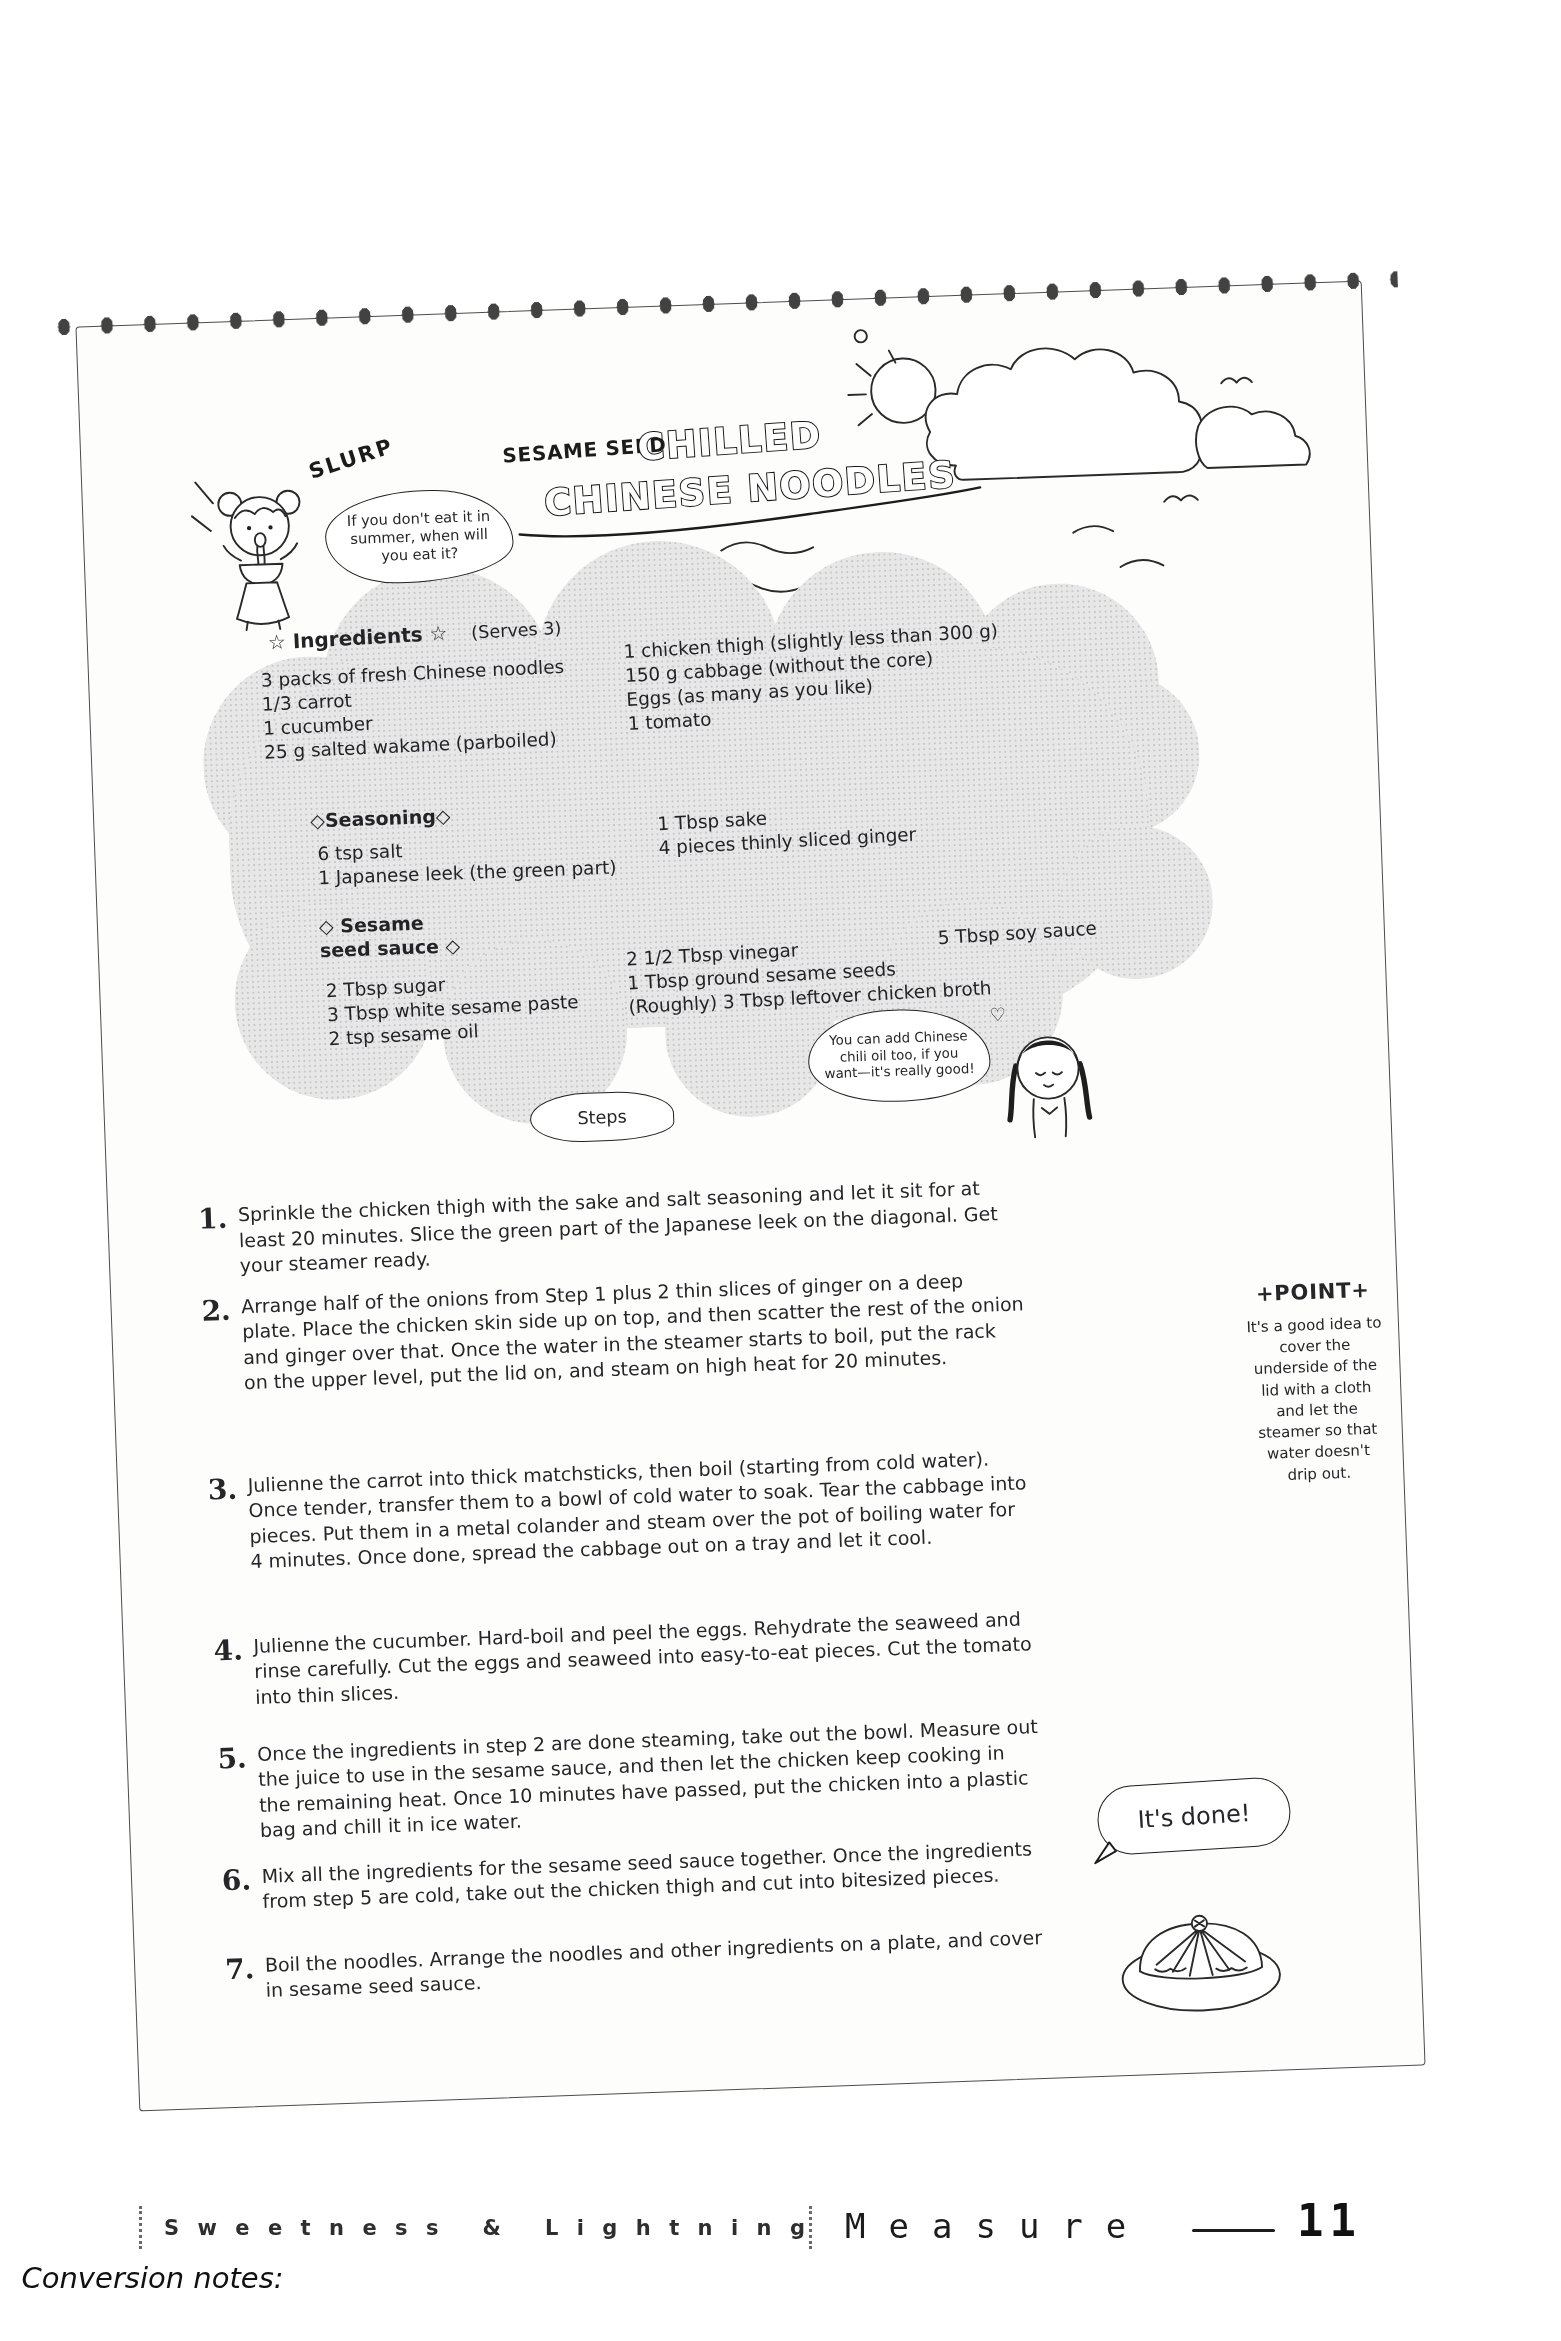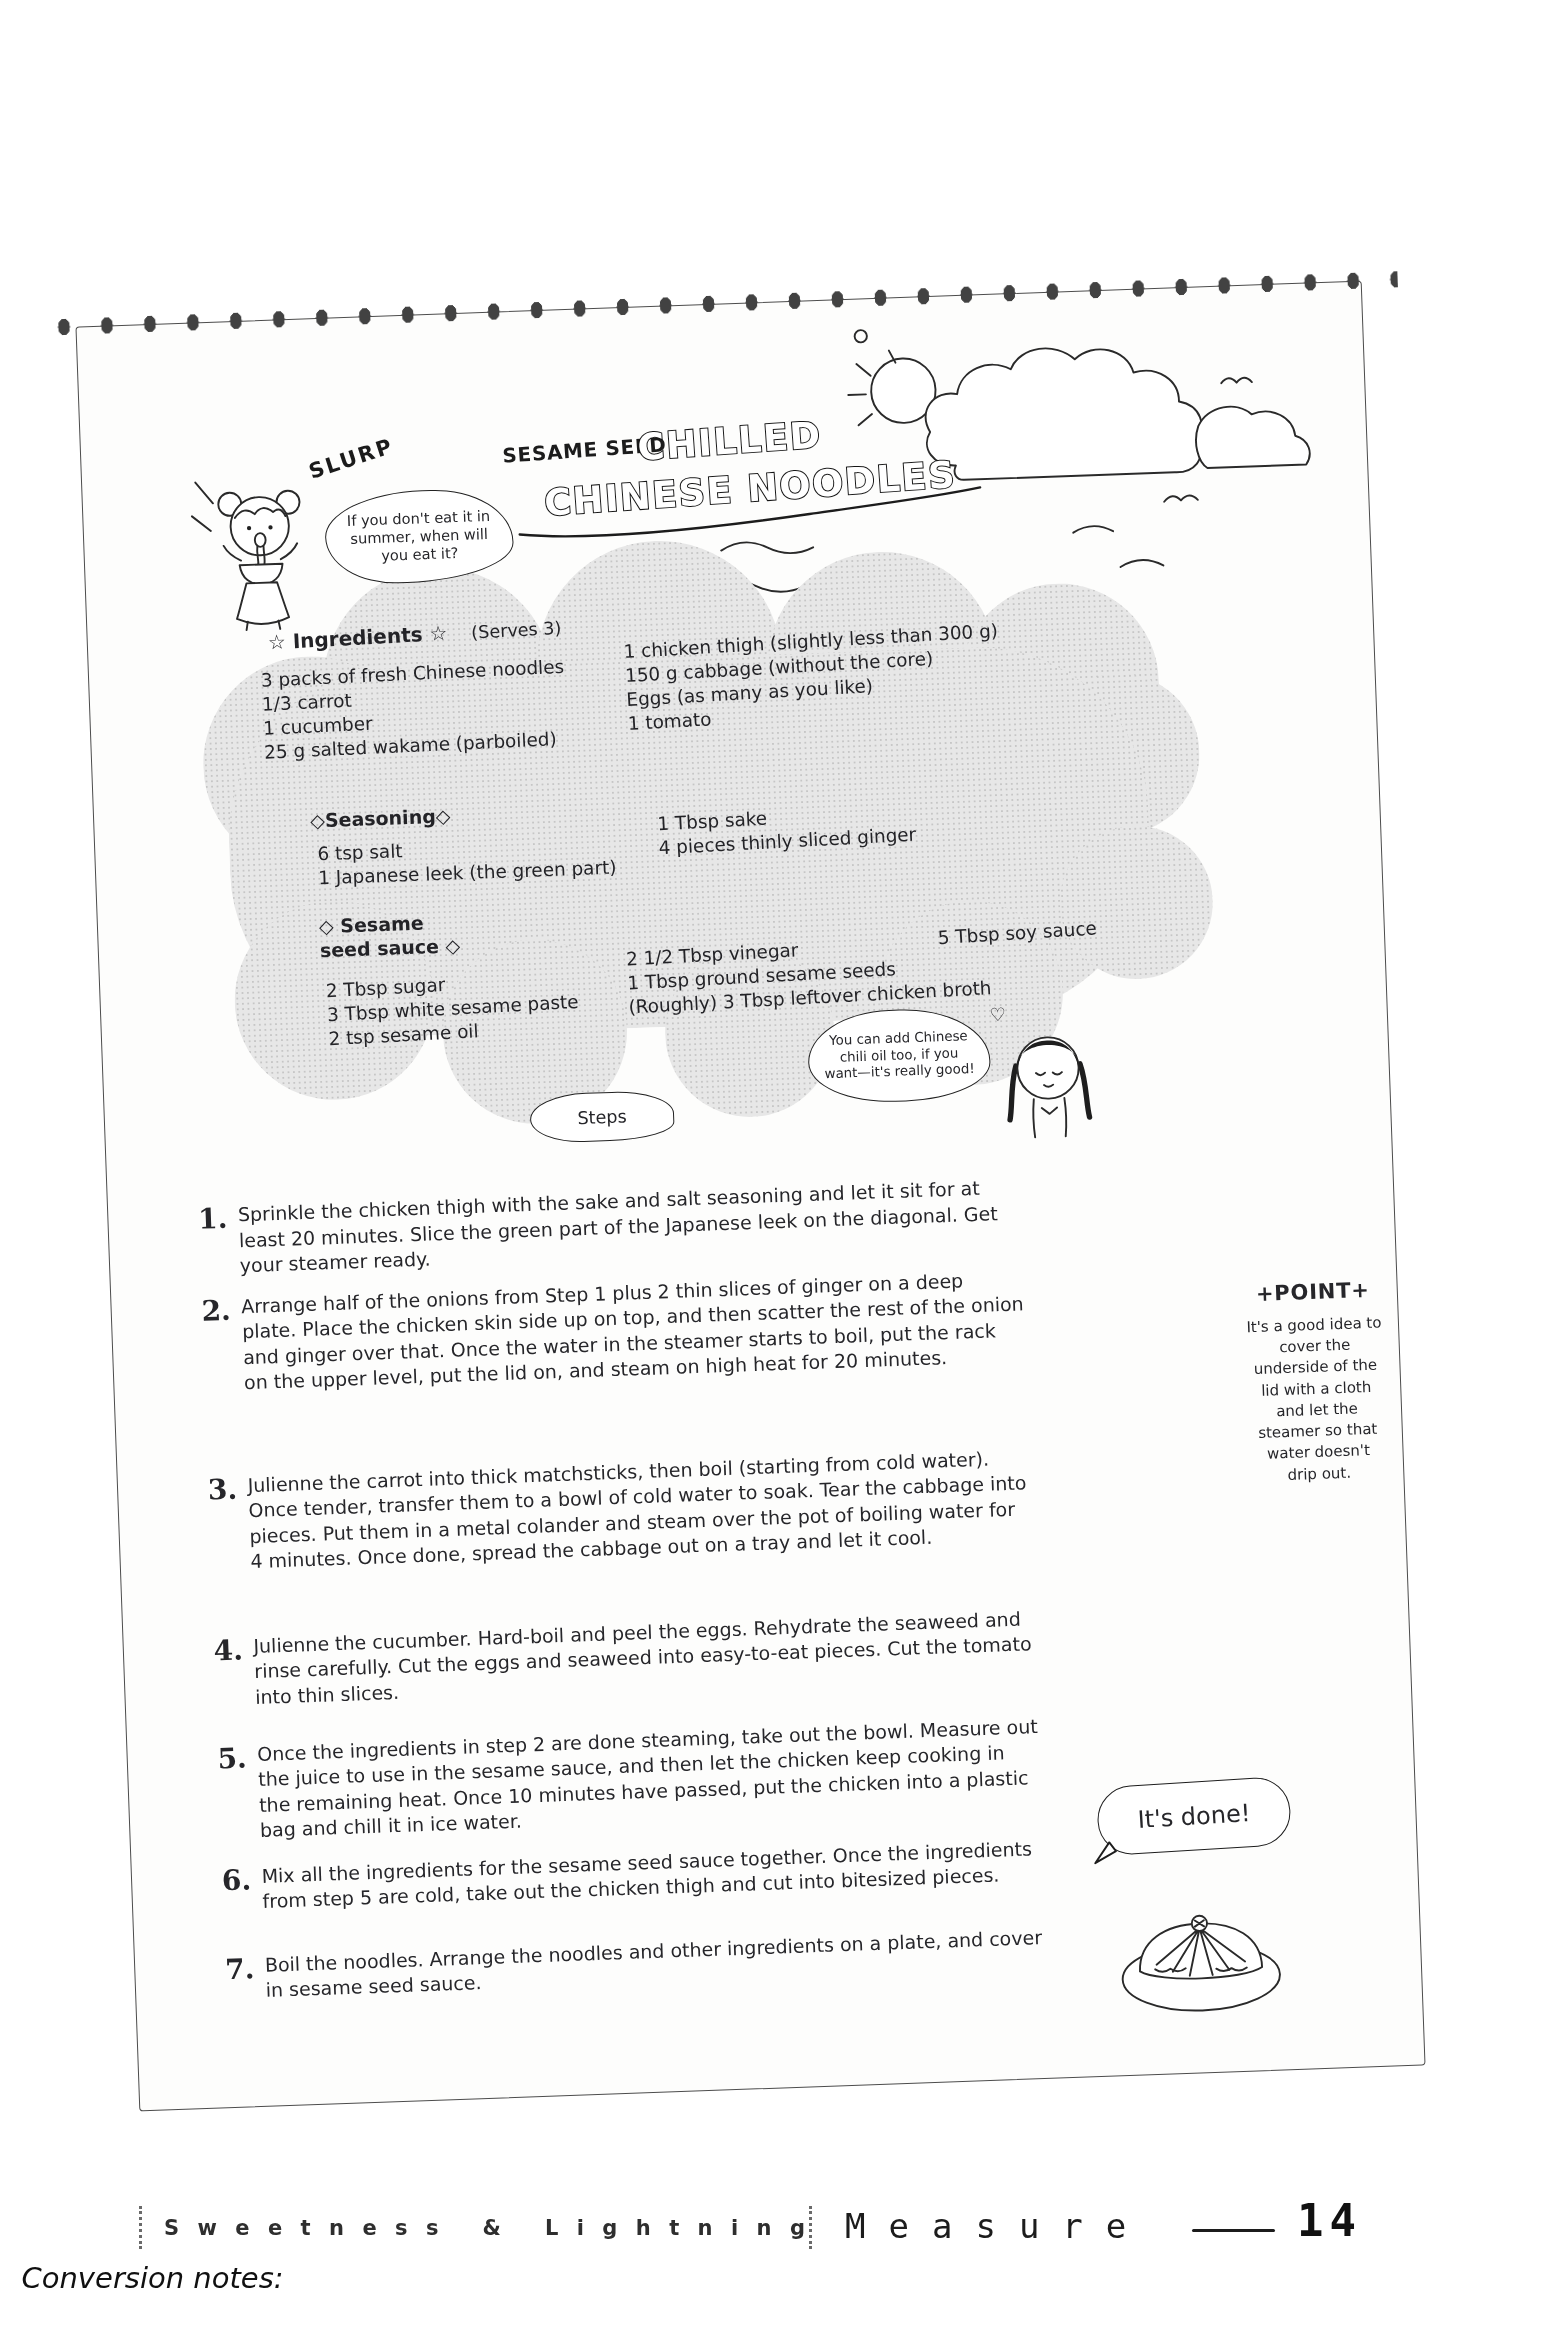--- a/index.html
+++ b/index.html
@@ -312,21 +312,21 @@
     </svg>
 
   </div>
 
   <div class="footer">
     <div class="sep sep1"></div>
     <div class="series">Sweetness &amp; Lightning</div>
     <div class="sep sep2"></div>
     <div class="recipe-label">Measure</div>
     <div class="dash"></div>
-    <div class="page-num">14</div>
+    <div class="page-num">11</div>
   </div>
 
   <div class="notes">
     <div>Conversion notes:</div>
   </div>
 
 </div>
 
 
 </body></html>

